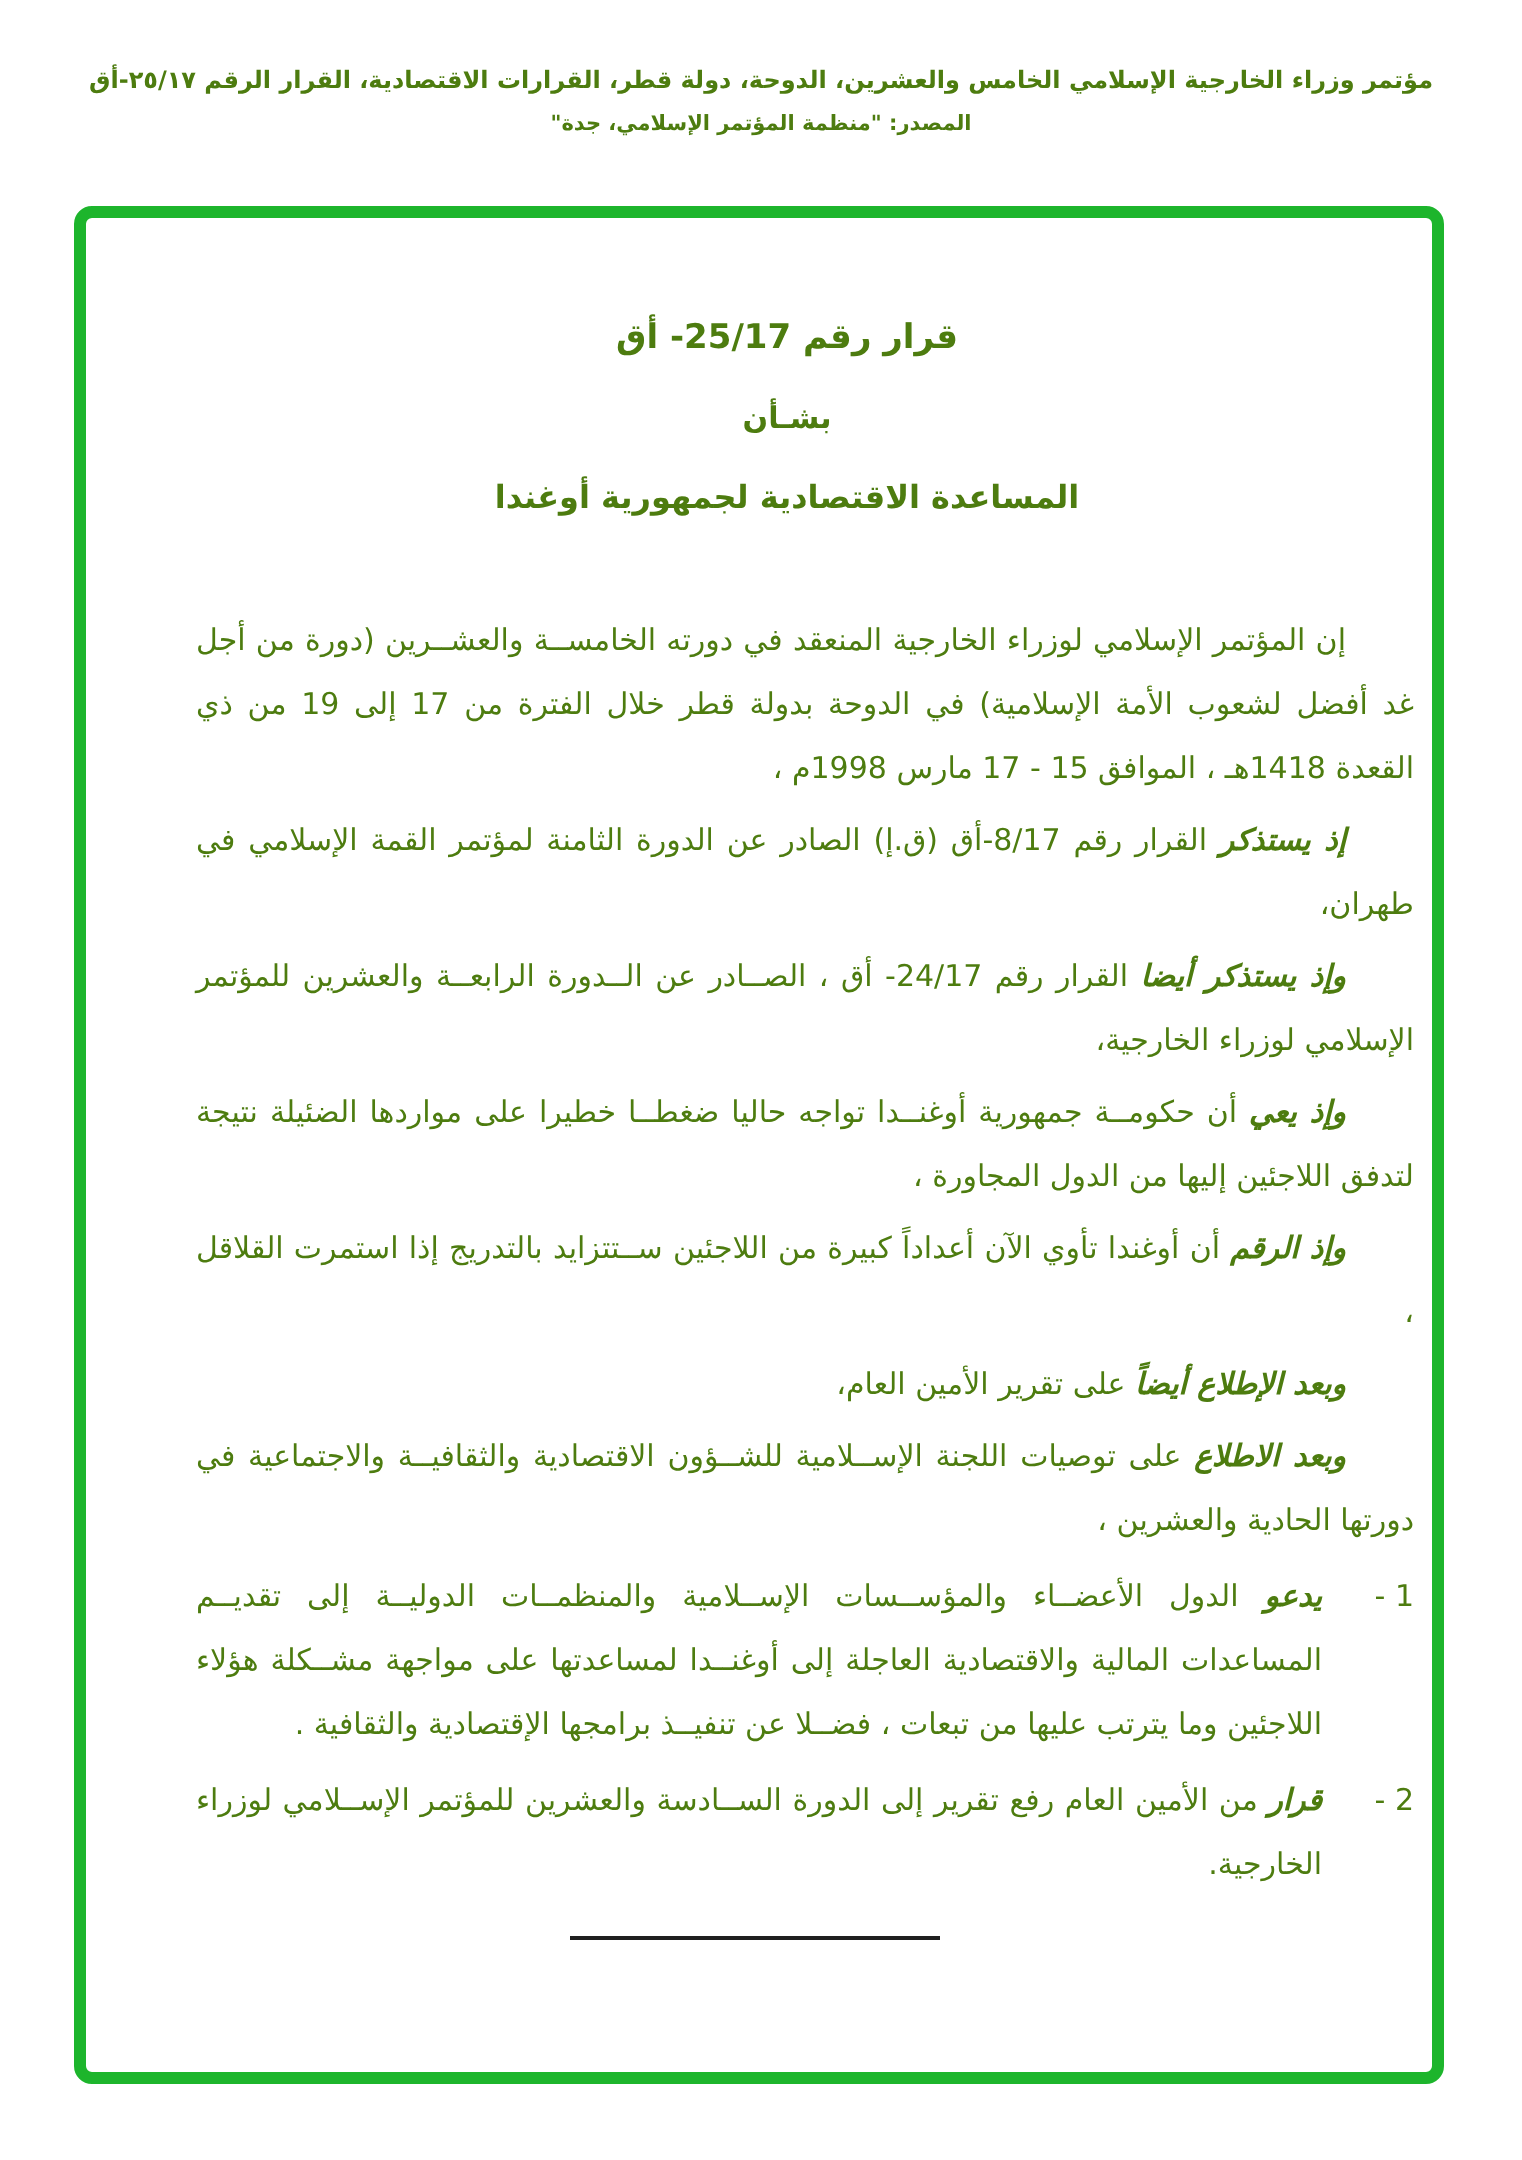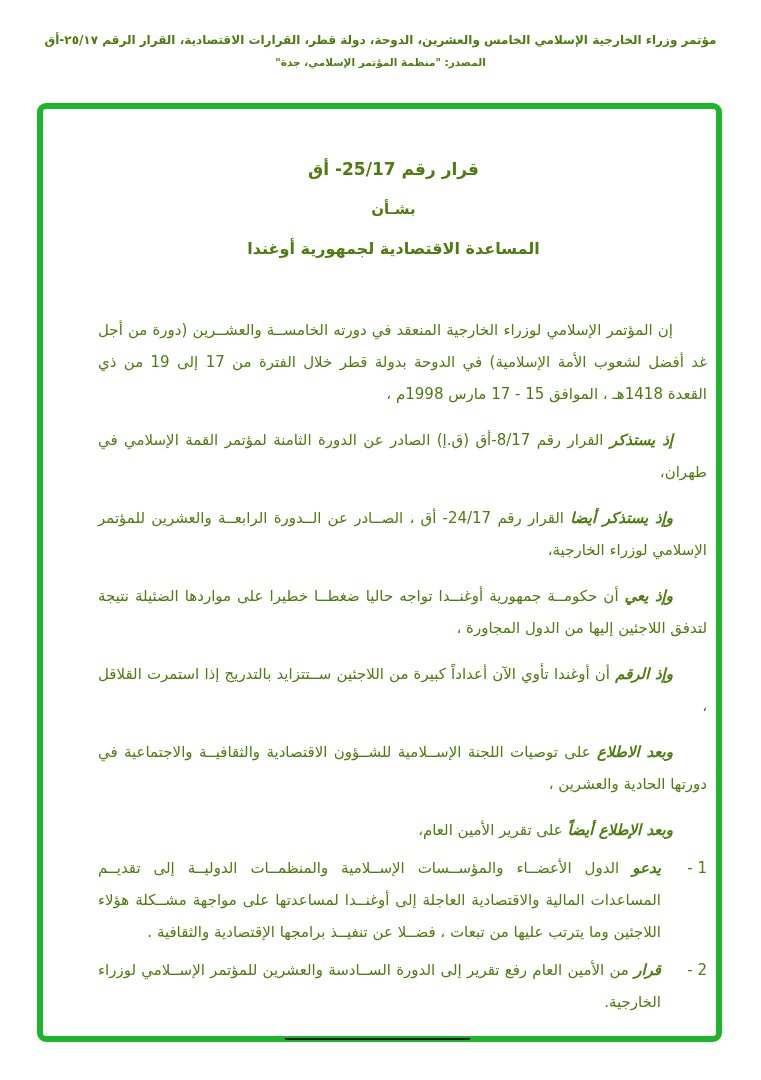--- a/index.html
+++ b/index.html
@@ -31,21 +31,21 @@
   .title-number  { font-size:17px; }
   .title-regarding { font-size:15px; }
   .title-subject { font-size:16px; }
 
   
   .body {
     position:absolute; top:191px; right:9px; left:55px;
     direction:rtl; font-size:15px; line-height:32px;
   }
   .para {
-    margin:14px 0 4px 0; text-align:justify; text-align-last:right;
+    margin:4px 0 4px 0; text-align:justify; text-align-last:right;
     text-indent:34px;
   }
   .lead { font-weight:700;font-style:italic; }
 
   .item { display:flex; margin:6px 0 0 0; }
   .item .num { flex:0 0 46px; text-align:right; }
   .item .item-text { flex:1 1 auto; text-align:justify; text-align-last:right; }
 
   .footer-rule {
     width:185px; height:0; border-top:2px solid #1f1f1f;
@@ -75,23 +75,23 @@
       <p class="para"><span class="lead"></span><span>إن المؤتمر الإسلامي لوزراء الخارجية المنعقد في دورته الخامســة والعشــرين (دورة من أجل غد أفضل لشعوب الأمة الإسلامية) في الدوحة بدولة قطر خلال الفترة من 17 إلى 19 من ذي القعدة 1418هـ ، الموافق 15 - 17 مارس 1998م ،</span></p>
 
       <p class="para"><span class="lead">إذ يستذكر</span><span> القرار رقم 8/17-أق (ق.إ) الصادر عن الدورة الثامنة لمؤتمر القمة الإسلامي في طهران،</span></p>
 
       <p class="para"><span class="lead">وإذ يستذكر أيضا</span><span> القرار رقم 24/17- أق ، الصــادر عن الــدورة الرابعــة والعشرين للمؤتمر الإسلامي لوزراء الخارجية،</span></p>
 
       <p class="para"><span class="lead">وإذ يعي</span><span> أن حكومــة جمهورية أوغنــدا تواجه حاليا ضغطــا خطيرا على مواردها الضئيلة نتيجة لتدفق اللاجئين إليها من الدول المجاورة ،</span></p>
 
       <p class="para"><span class="lead">وإذ الرقم</span><span> أن أوغندا تأوي الآن أعداداً كبيرة من اللاجئين ســتتزايد بالتدريج إذا استمرت القلاقل ،</span></p>
 
+      <p class="para"><span class="lead">وبعد الإطلاع أيضاً</span><span> على تقرير الأمين العام،</span></p>
+
       <p class="para"><span class="lead">وبعد الاطلاع</span><span> على توصيات اللجنة الإســلامية للشــؤون الاقتصادية والثقافيــة والاجتماعية في دورتها الحادية والعشرين ،</span></p>
-
-      <p class="para"><span class="lead">وبعد الإطلاع أيضاً</span><span> على تقرير الأمين العام،</span></p>
 
       <div class="item">
         <span class="num">1 -</span>
         <div class="item-text"><span class="lead">يدعو</span><span> الدول الأعضــاء والمؤســسات الإســلامية والمنظمــات الدوليــة إلى تقديــم المساعدات المالية والاقتصادية العاجلة إلى أوغنــدا لمساعدتها على مواجهة مشــكلة هؤلاء اللاجئين وما يترتب عليها من تبعات ، فضــلا عن تنفيــذ برامجها الإقتصادية والثقافية .</span></div>
       </div>
 
       <div class="item">
         <span class="num">2 -</span>
         <div class="item-text"><span class="lead">قرار</span><span> من الأمين العام رفع تقرير إلى الدورة الســادسة والعشرين للمؤتمر الإســلامي لوزراء الخارجية.</span></div>
       </div>

